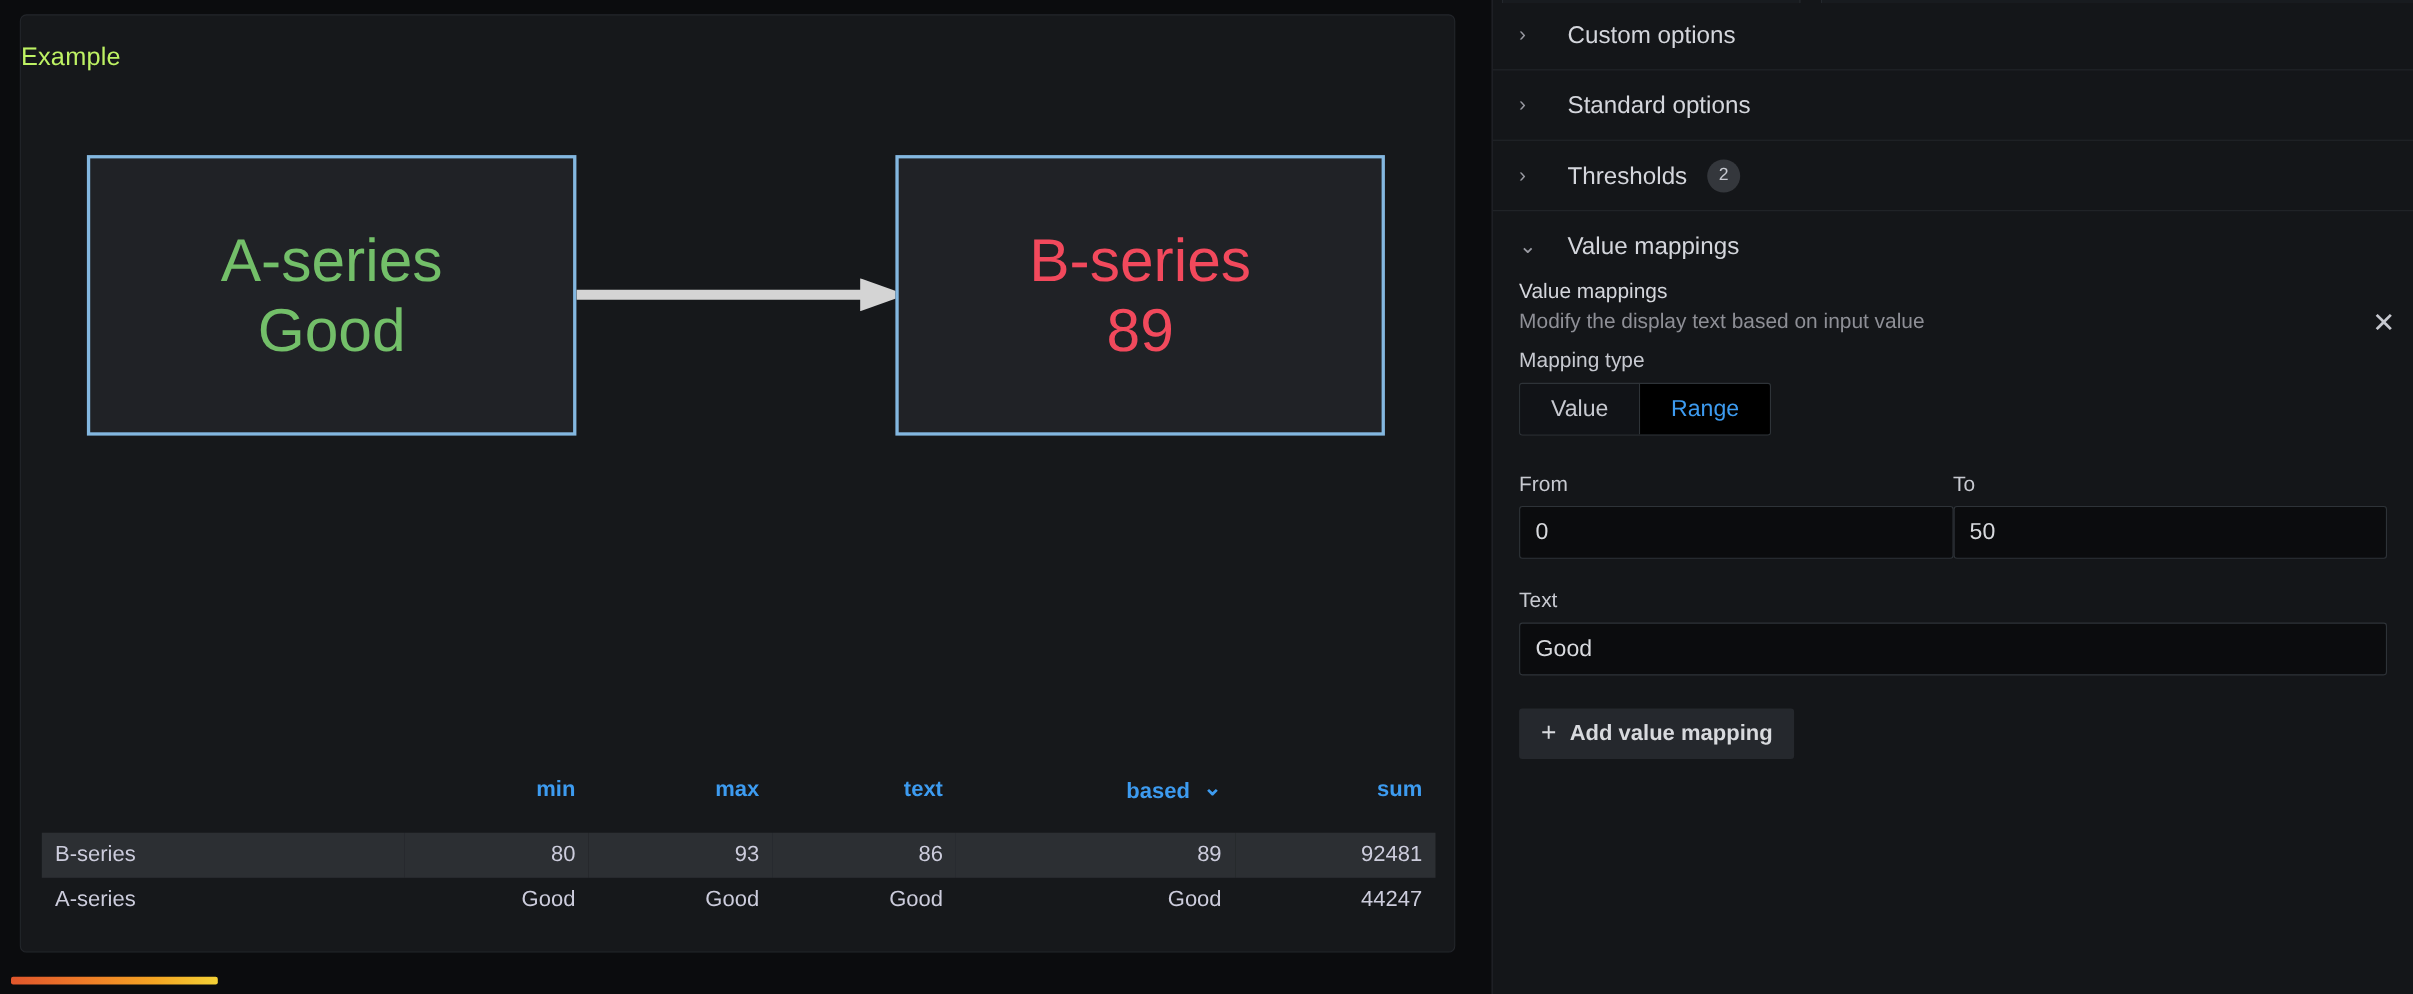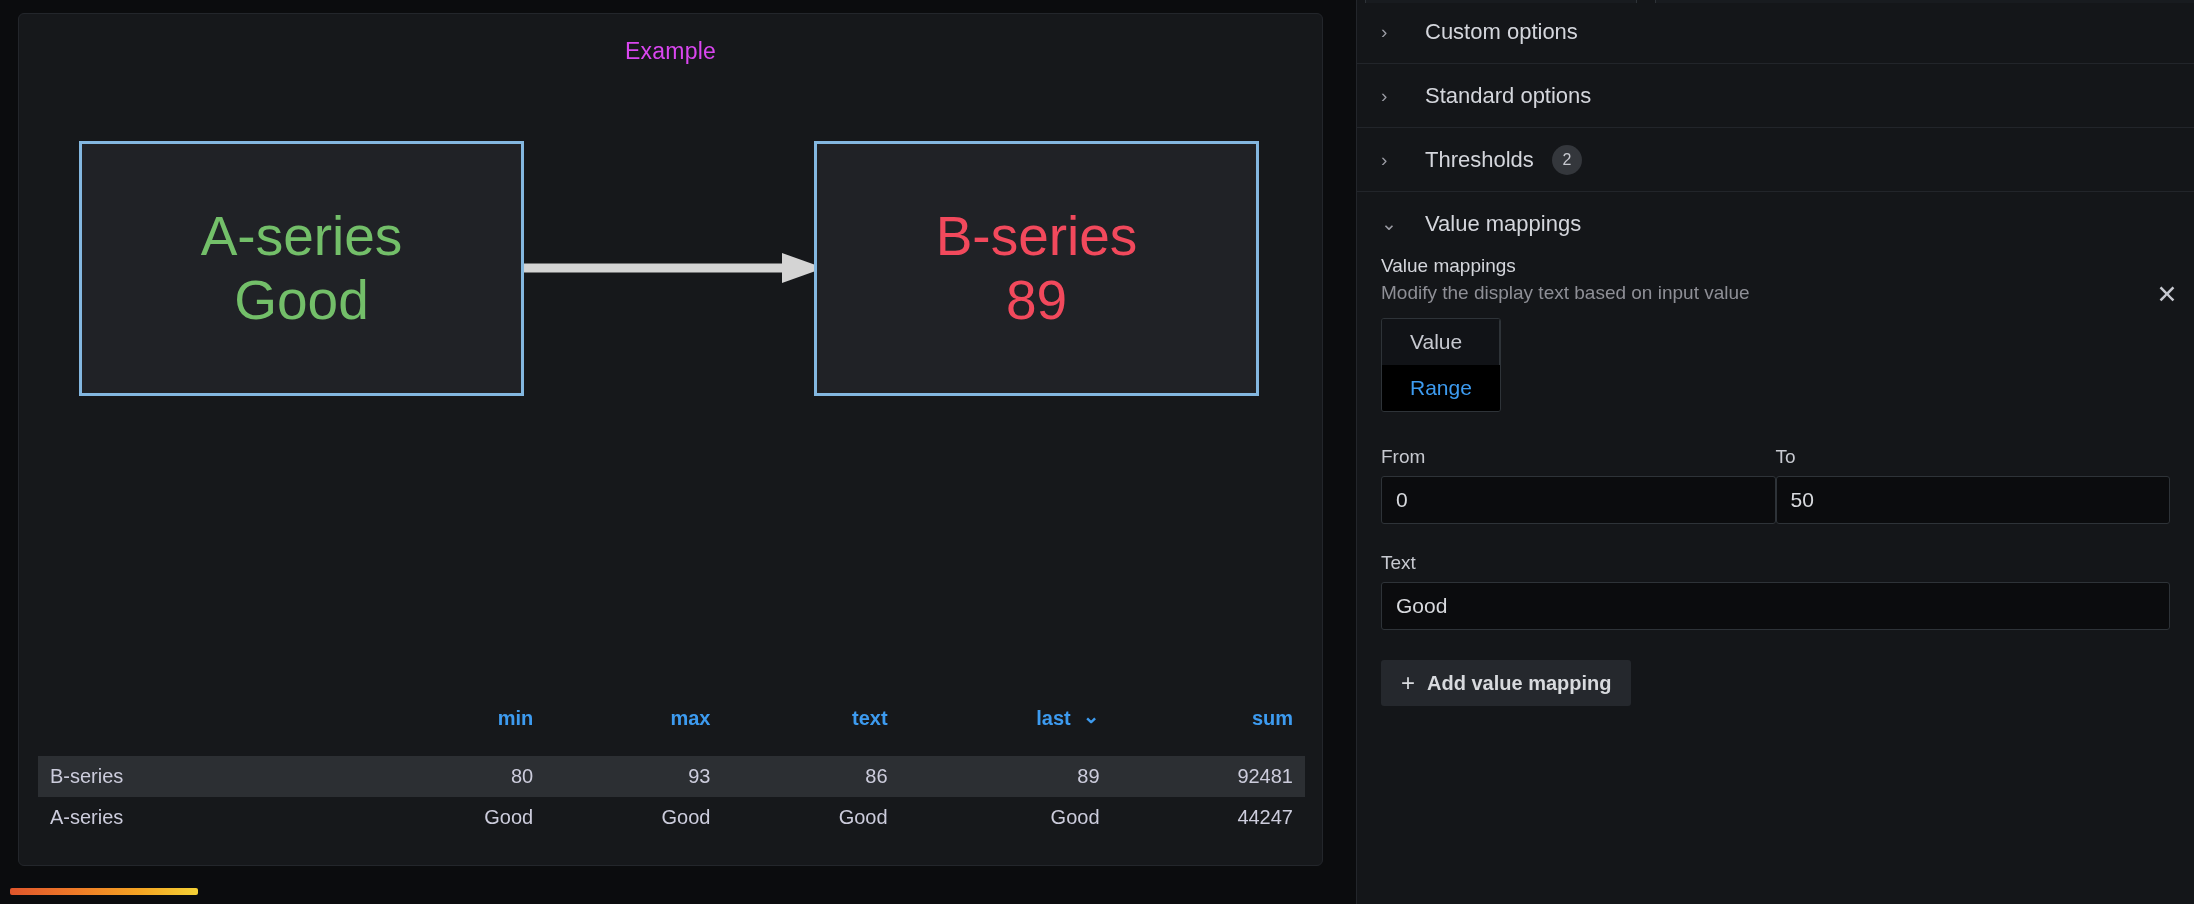--- a/index.html
+++ b/index.html
@@ -30,22 +30,21 @@
     width: 1305px; height: 853px;
     background: #16181b;
     border: 1px solid #23262b;
     border-radius: 6px;
     overflow: hidden;
   }
   #panel-title {
     position: absolute;
     left: 0; top: 24px;
     width: 100%;
-    text-align: center;
-    color: #d946ef;
+    color: #bef264;
     font-size: 23px;
     font-weight: 500;
     letter-spacing: .2px;
   }
 
   
   #graph-canvas {
     position: absolute;
     left: 0; top: 58px;
     width: 1305px; height: 620px;
@@ -194,21 +193,20 @@
     color: #c7c9d0;
     font-size: 19px;
     margin-bottom: 8px;
   }
   .radio-group {
     display: inline-flex;
     border: 1px solid #2e3338;
     border-radius: 3px;
     overflow: hidden;
     margin-bottom: 34px;
-    flex-direction: column;
   }
   .radio-btn {
     padding: 0 28px;
     height: 46px;
     display: flex;
     align-items: center;
     font-size: 21px;
     color: #c7c9d0;
     background: #111317;
     cursor: pointer;
@@ -292,21 +290,21 @@
 
       <div id="legend">
         <table>
           <thead>
             <tr>
               <th class="series-col"></th>
               <th>min</th>
               <th>max</th>
               <th>text</th>
               <th>
-                <span>last</span><span class="sort-caret">⌄</span>
+                <span>based</span><span class="sort-caret">⌄</span>
               </th>
               <th>sum</th>
             </tr>
           </thead>
           <tbody>
             <tr class="row-highlight">
               <td class="series-col">B-series</td>
               <td>80</td>
               <td>93</td>
               <td>86</td>
@@ -361,20 +359,21 @@
       <div class="section-header">
         <span class="chev">⌄</span>
         <span class="section-title">Value mappings</span>
       </div>
 
       <div class="vm-body">
 
         <div class="field-label">Value mappings</div>
         <div class="field-desc">Modify the display text based on input value</div>
 
+        <div class="mini-label">Mapping type</div>
 
         <div class="close-x">✕</div>
 
         <div class="radio-group">
           <div class="radio-btn">Value</div>
           <div class="radio-btn active">Range</div>
         </div>
 
         <div class="row-2">
           <div class="col">

